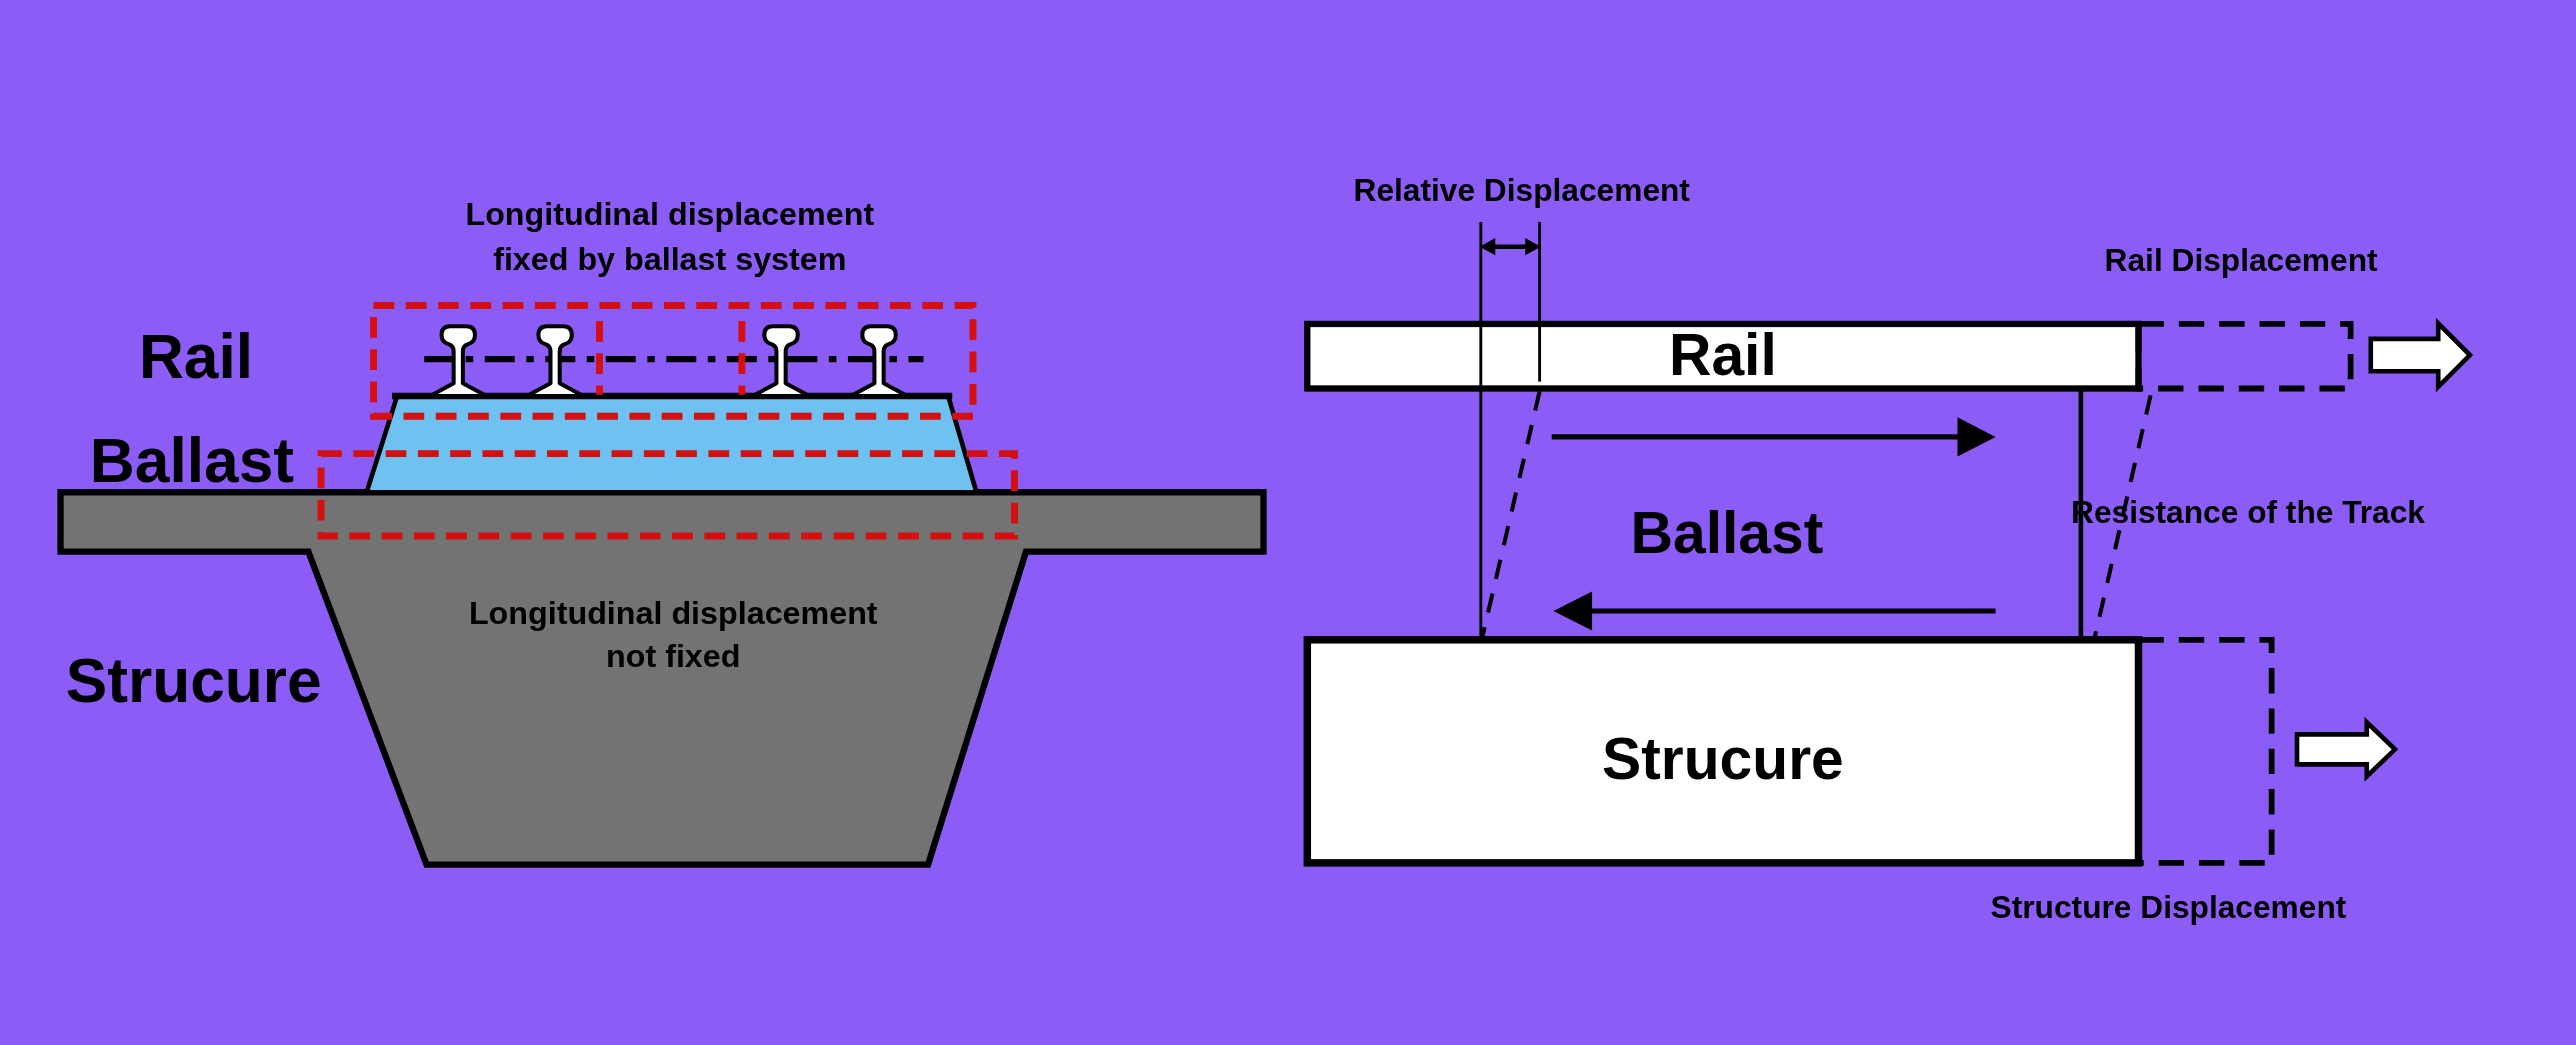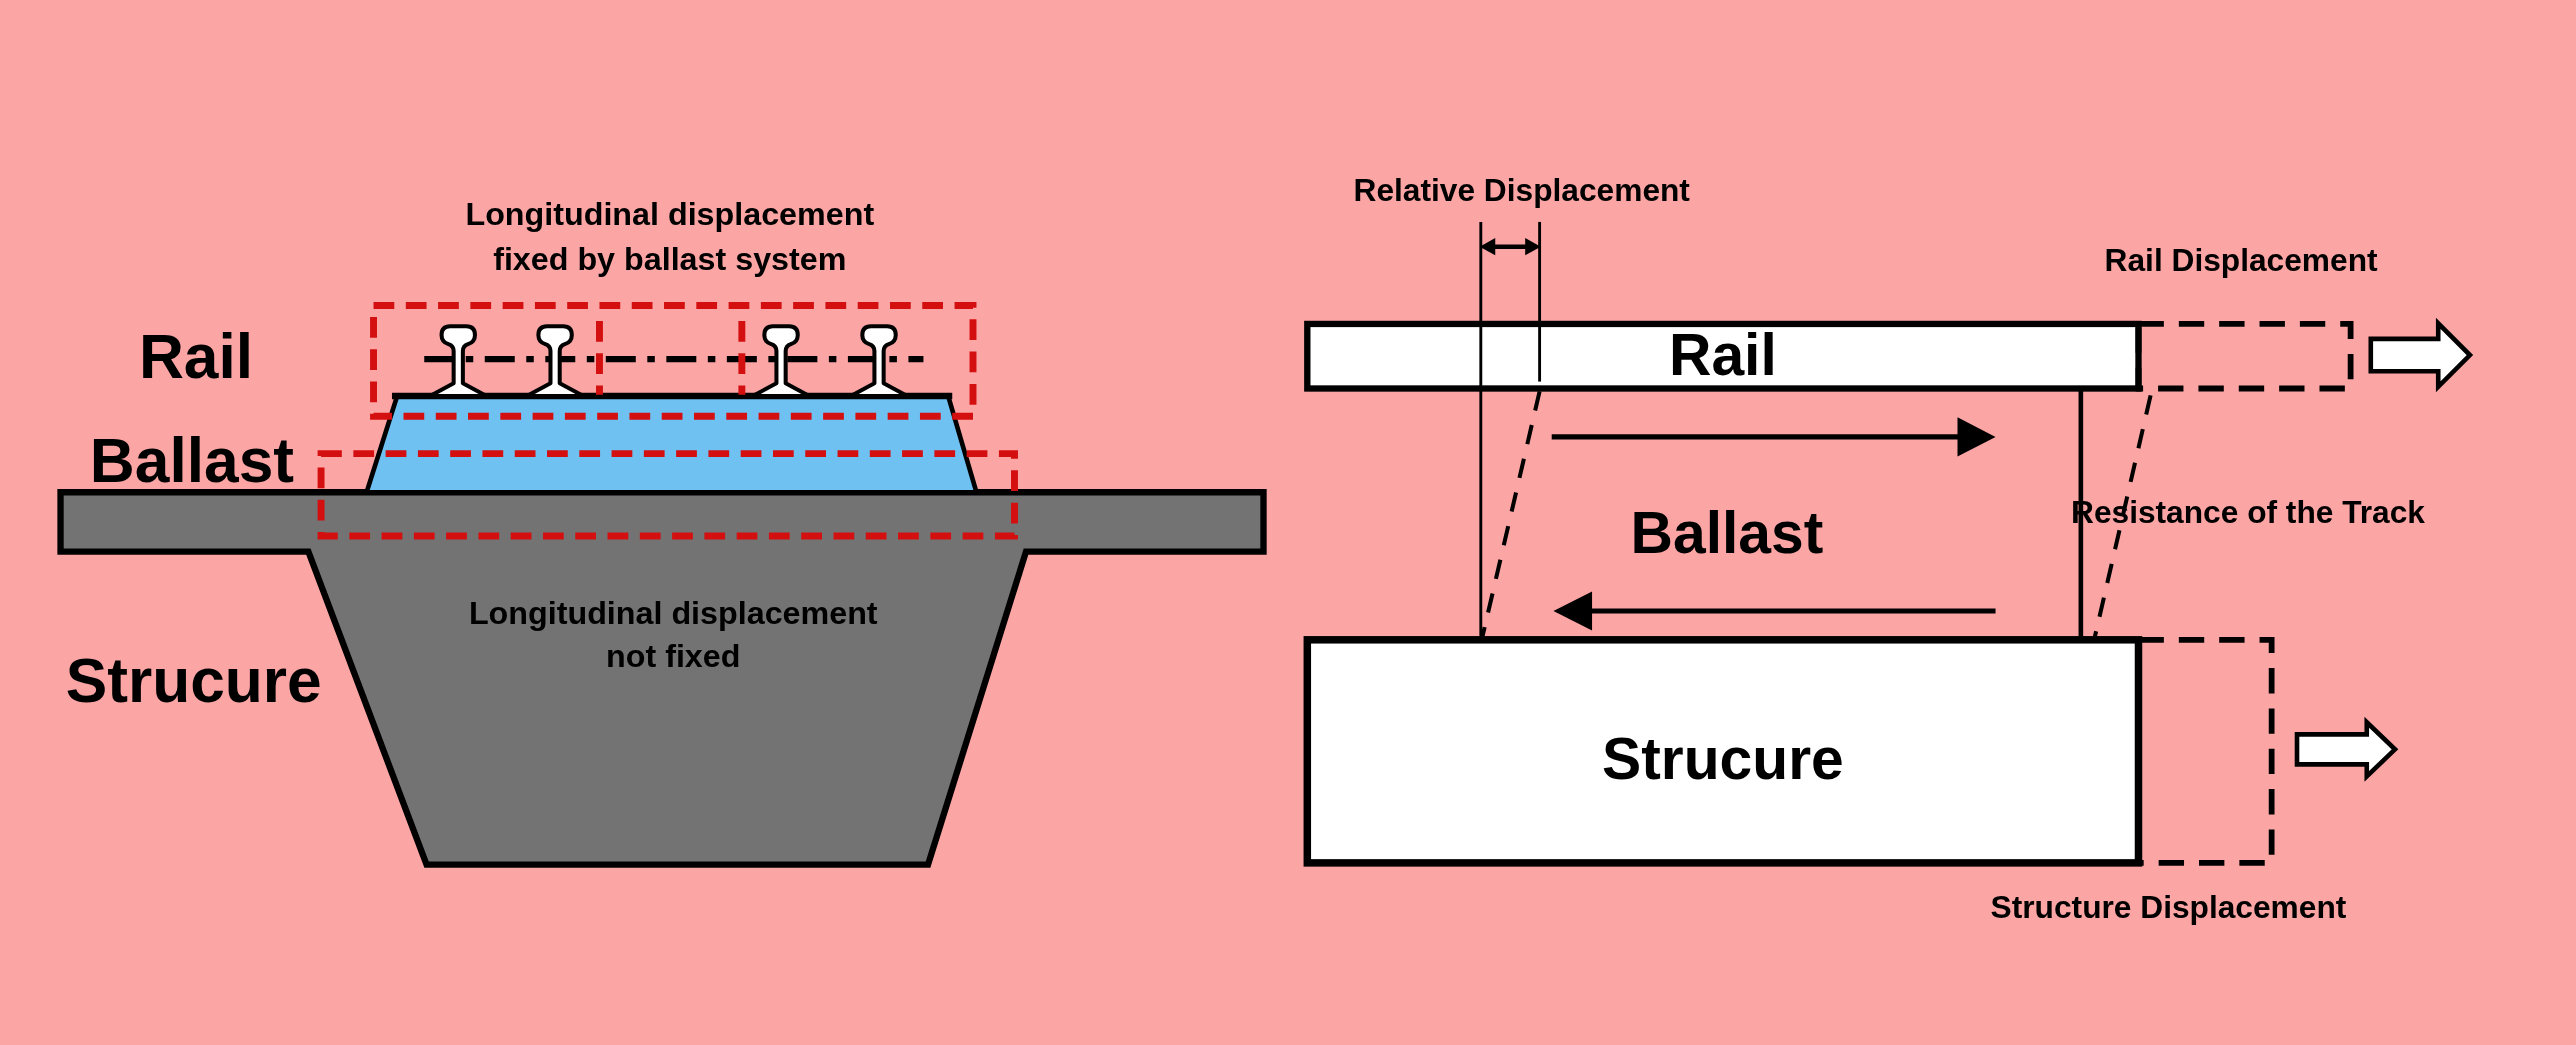--- a/index.html
+++ b/index.html
@@ -2,21 +2,21 @@
 <html style="font-size:9.2px"><head>
 <meta charset="utf-8">
 <style>
   html, body {
     margin: 0;
     padding: 0;
     background: #ffffff;
   }
   .stage {
     width: 100%;
-    background: #fca5a5;
+    background: #8b5cf6;
   }
   svg {
     display: block;
     width: 100%;
     height: auto;
     font-family: "Liberation Sans", sans-serif;
   }
   text {
     fill: #000000;
     text-anchor: middle;

